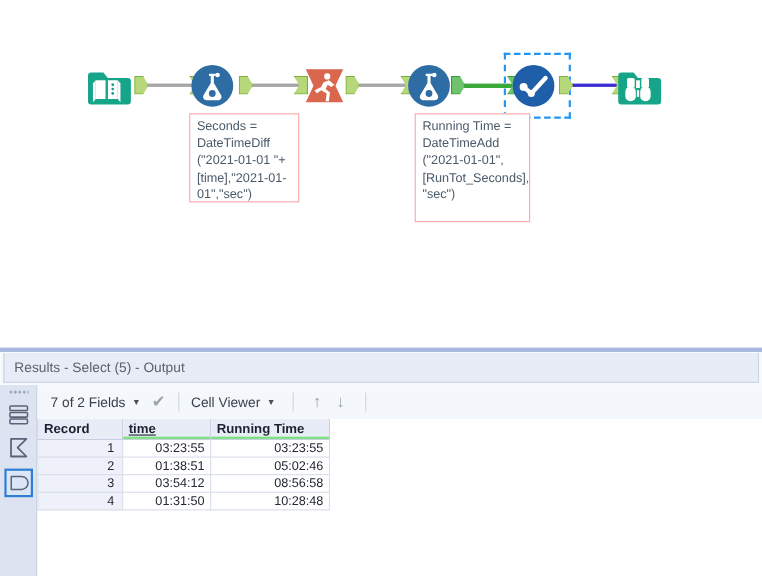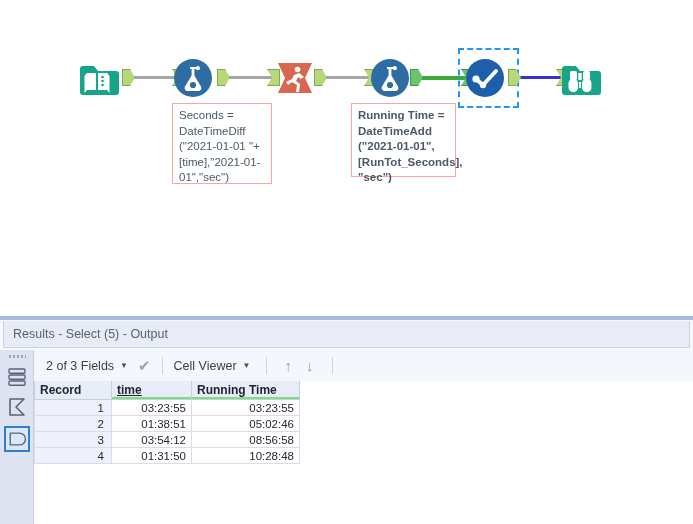--- a/index.html
+++ b/index.html
@@ -344,21 +344,21 @@
         <rect x="21" y="26" width="2" height="6" fill="#ffffff"></rect>
       </svg>
     </div>
   </div>
 
   <div class="annotation" style="left:172px; top:103px; width:100px; height:81px;">Seconds =
 DateTimeDiff
 ("2021-01-01 "+
 [time],"2021-01-
 01","sec")</div>
-  <div class="annotation" style="left:351px; top:103px; width:105px; height:74px;font-weight:bold;">Running Time =
+  <div class="annotation" style="left:377px; top:103px; width:105px; height:99px;">Running Time =
 DateTimeAdd
 ("2021-01-01",
 [RunTot_Seconds],
 "sec")</div>
 
 </div>
 
 <div id="results-panel">
 
   <div id="panel-topborder"></div>
@@ -387,21 +387,21 @@
       </div>
 
       <div class="rail-btn selected" style="top:76px;">
         <svg width="22" height="22" viewBox="0 0 26 26">
           <path d="M5 6 h11 a7 7 0 0 1 0 14 h-11 z" fill="none" stroke="#5a6478" stroke-width="1.6" stroke-linejoin="round"></path>
         </svg>
       </div>
     </div>
 
     <div id="grid-toolbar">
-      <span class="tb-text">2 of 3 Fields</span>
+      <span class="tb-text">7 of 2 Fields</span>
       <span class="tb-caret">▼</span>
       <span class="tb-check">✔</span>
       <span class="tb-sep"></span>
       <span class="tb-text">Cell Viewer</span>
       <span class="tb-caret">▼</span>
       <span class="tb-sep"></span>
       <span class="tb-arrow">↑</span>
       <span class="tb-arrow">↓</span>
       <span class="tb-sep"></span>
     </div>

